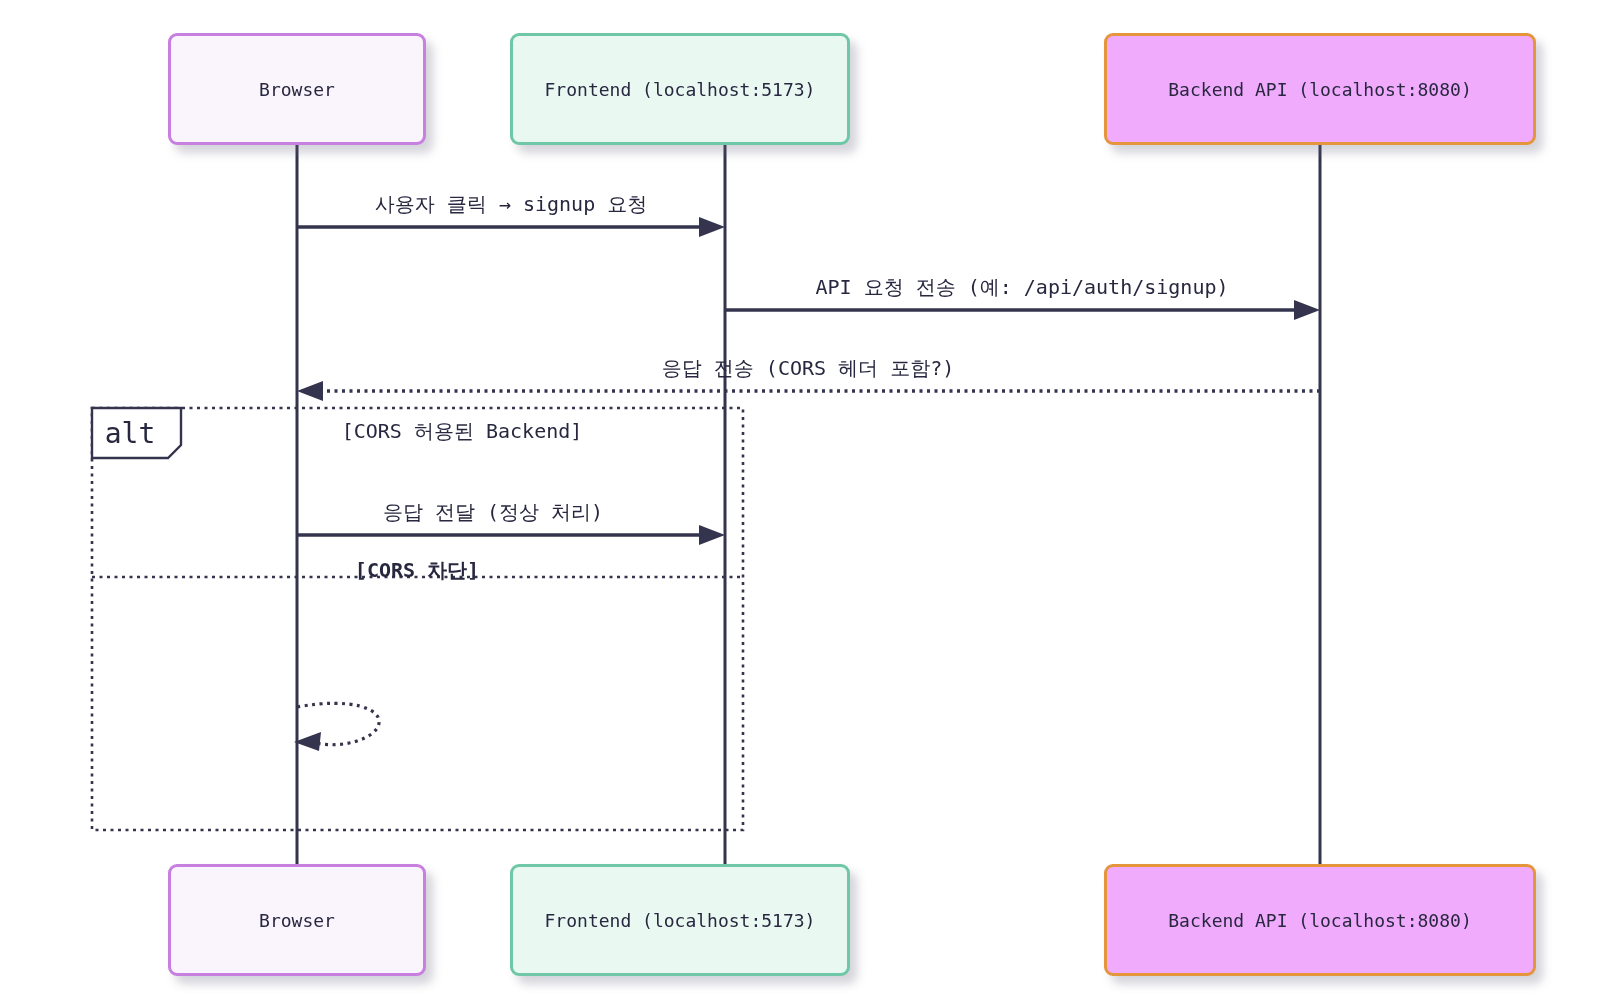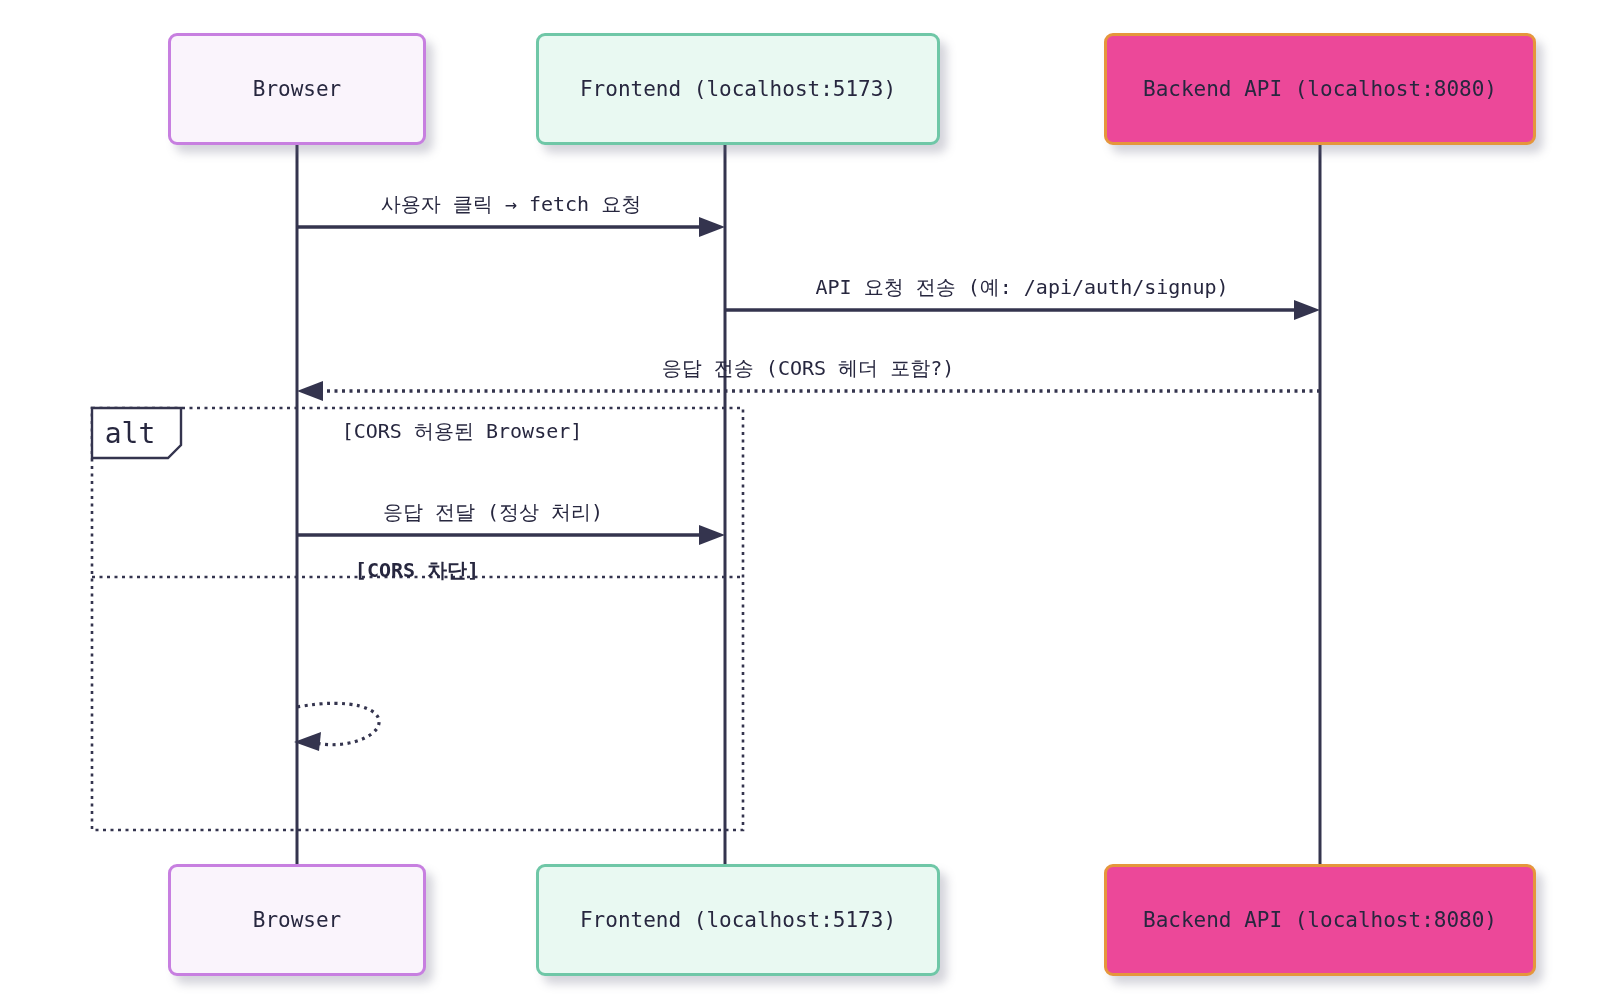--- a/index.html
+++ b/index.html
@@ -25,30 +25,30 @@
   }
   .actor {
     position: absolute;
     height: 112px;
     box-sizing: border-box;
     border-radius: 9px;
     border: 3px solid;
     display: flex;
     align-items: center;
     justify-content: center;
-    font-size: 21px;
+    font-size: 18px;
     letter-spacing: 0;
     box-shadow: 7px 8px 10px rgba(100, 100, 125, 0.28);
     white-space: nowrap;
     z-index: 3;
     text-align: center;
   }
   .actor.browser  { left: 168px;  width: 258px; background: #faf4fc; border-color: #c77fe0; }
-  .actor.frontend { left: 536px;  width: 404px; background: #e9f9f2; border-color: #6fc7a7; }
-  .actor.backend  { left: 1104px; width: 432px; background: #ec4899; border-color: #e5963c; }
+  .actor.frontend { left: 510px;  width: 340px; background: #e9f9f2; border-color: #6fc7a7; }
+  .actor.backend  { left: 1104px; width: 432px; background: #f0abfc; border-color: #e5963c; }
   .actor.top    { top: 33px; }
   .actor.bottom { top: 864px; }
 
   .msg-label {
     position: absolute;
     transform: translateX(-50%);
     font-size: 20px;
     line-height: 28px;
     white-space: nowrap;
     z-index: 2;
@@ -130,22 +130,22 @@
   <div class="actor browser bottom">
     <span>Browser</span>
   </div>
   <div class="actor frontend bottom">
     <span>Frontend (localhost:5173)</span>
   </div>
   <div class="actor backend bottom">
     <span>Backend API (localhost:8080)</span>
   </div>
 
-  <div class="msg-label" style="left:511px;  top:190px;">사용자 클릭 → fetch 요청</div>
+  <div class="msg-label" style="left:511px;  top:190px;">사용자 클릭 → signup 요청</div>
   <div class="msg-label" style="left:1022px; top:273px;">API 요청 전송 (예: /api/auth/signup)</div>
   <div class="msg-label" style="left:808px;  top:354px;">응답 전송 (CORS 헤더 포함?)</div>
   <div class="msg-label" style="left:493px;  top:498px;">응답 전달 (정상 처리)</div>
 
   <div class="alt-operator">alt</div>
-  <div class="cond-label" style="left:462px; top:418px;">[CORS 허용된 Browser]</div>
+  <div class="cond-label" style="left:462px; top:418px;">[CORS 허용된 Backend]</div>
   <div class="cond-label" style="left:417px; top:557px;font-weight:bold;">[CORS 차단]</div>
 
 </div>
 
 </body></html>

